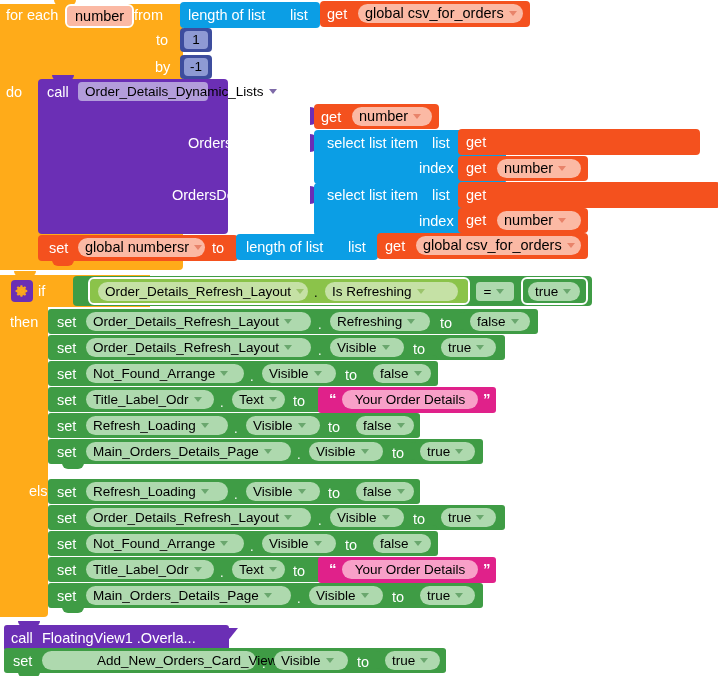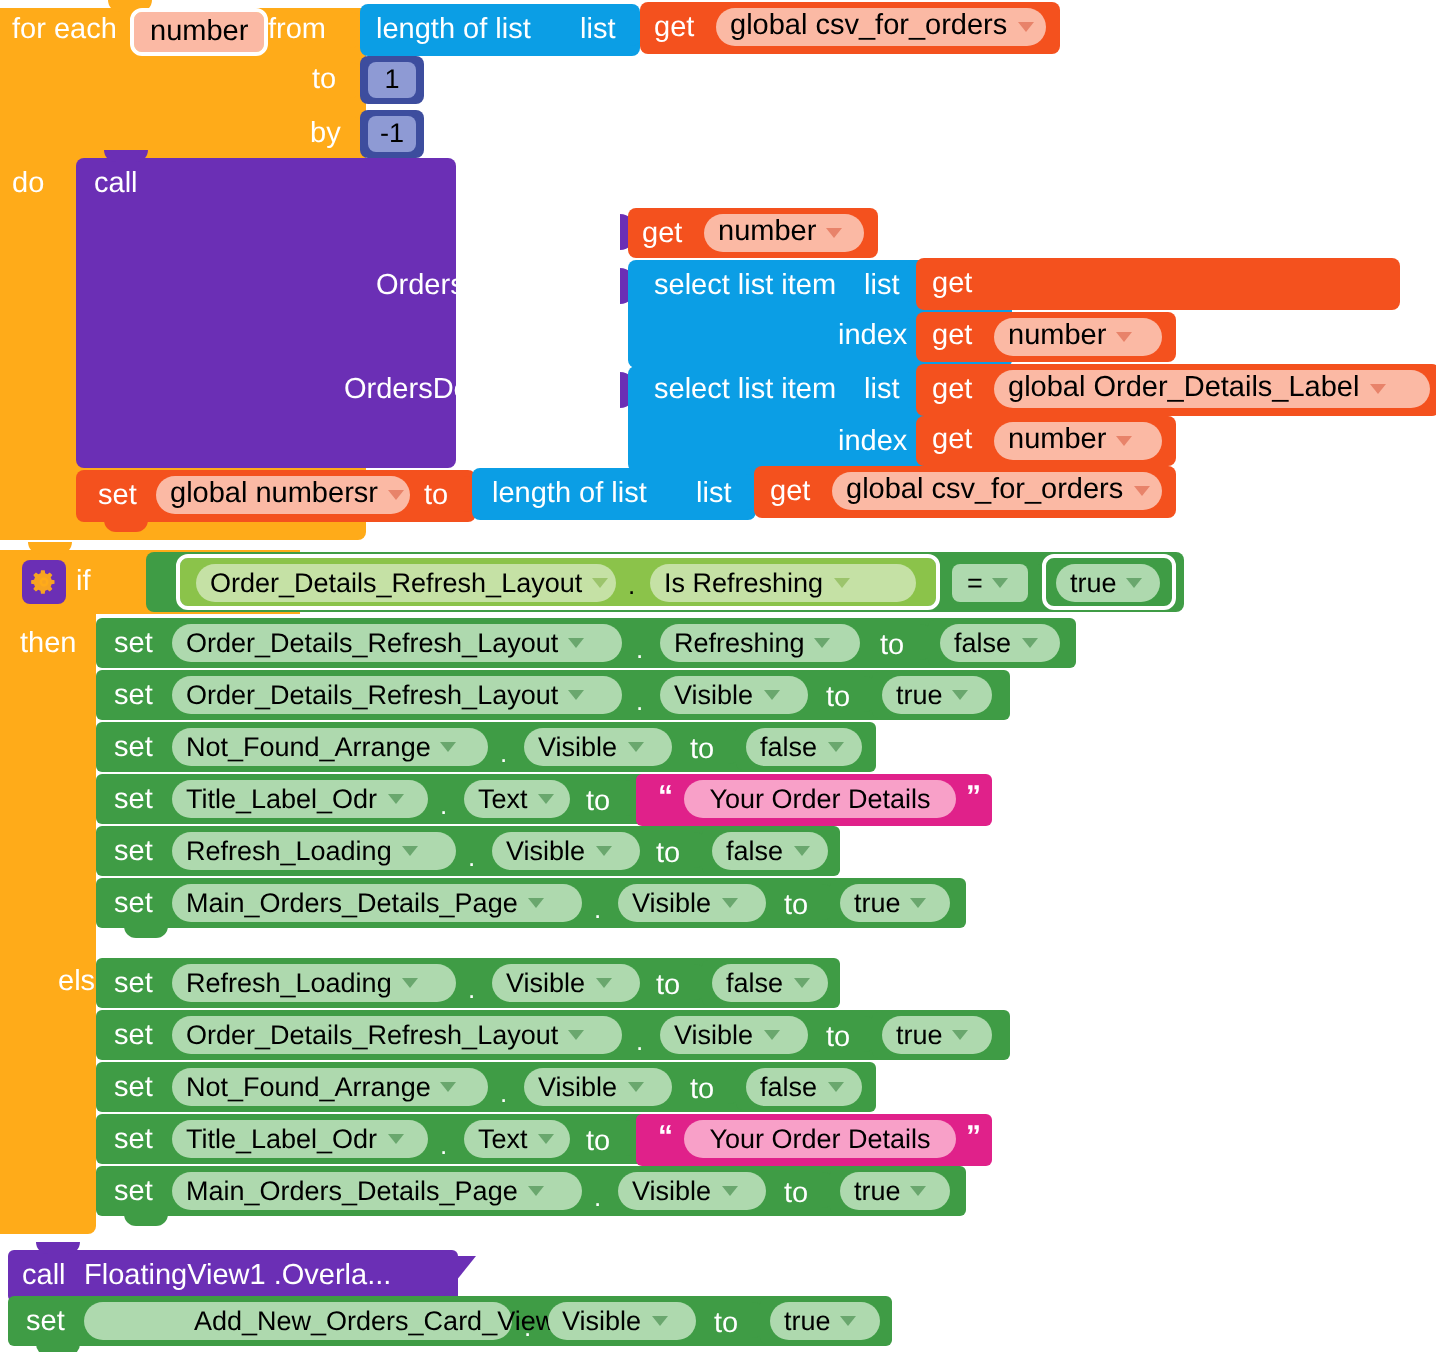--- a/index.html
+++ b/index.html
@@ -101,20 +101,24 @@
 
   <div class="plug c-orange" style="left:175px;top:58px;"></div>
   <div class="blk c-indigo" style="left:180px;top:55px;width:32px;height:24px;border-radius:4px;"></div>
   <div class="fld c-indigo-f" style="left:184px;top:58px;width:24px;height:18px;border-radius:4px;padding:0;justify-content:center;">
     <span class="tx" style="font-size:13.5px;">-1</span>
   </div>
 
   <div class="blk c-purple" style="left:38px;top:79px;width:190px;height:155px;border-radius:4px;"></div>
   <div class="notchTop c-purple" style="left:52px;top:75px;"></div>
   <span class="lbl" style="left:47px;top:85px;">call</span>
+  <div class="fld c-purple-l" style="left:78px;top:82px;width:130px;border-radius:4px;">
+    <span class="tx" style="font-size:13.5px;">Order_Details_Dynamic_Lists</span>
+    <span class="car" style="border-top:5px solid #7e6aa8;"></span>
+  </div>
 
   <span class="lbl" style="left:246px;top:110px;">Number</span>
   <div class="plug c-purple" style="left:310px;top:107px;"></div>
   <div class="blk c-red" style="left:314px;top:104px;width:125px;height:25px;border-radius:4px;"></div>
   <span class="lbl" style="left:321px;top:110px;">get</span>
   <div class="fld c-red-f" style="left:352px;top:107px;width:80px;">
     <span class="tx">number</span>
     <span class="car car-rd"></span>
   </div>
 
@@ -136,24 +140,20 @@
   </div>
 
   <span class="lbl" style="left:172px;top:188px;">OrdersDetailsLabel</span>
   <div class="plug c-purple" style="left:310px;top:186px;"></div>
   <div class="blk c-blue" style="left:314px;top:183px;width:192px;height:53px;border-radius:4px;"></div>
   <span class="lbl" style="left:327px;top:188px;">select list item</span>
   <span class="lbl" style="left:432px;top:188px;">list</span>
   <div class="plug c-blue" style="left:454px;top:186px;"></div>
   <div class="blk c-red" style="left:458px;top:182px;width:262px;height:26px;border-radius:4px;"></div>
   <span class="lbl" style="left:466px;top:188px;">get</span>
-  <div class="fld c-red-f" style="left:497px;top:185px;width:218px;">
-    <span class="tx">global Order_Details_Label</span>
-    <span class="car car-rd"></span>
-  </div>
   <span class="lbl" style="left:419px;top:214px;">index</span>
   <div class="plug c-blue" style="left:454px;top:211px;"></div>
   <div class="blk c-red" style="left:458px;top:208px;width:130px;height:25px;border-radius:4px;"></div>
   <span class="lbl" style="left:466px;top:213px;">get</span>
   <div class="fld c-red-f" style="left:497px;top:211px;width:84px;">
     <span class="tx">number</span>
     <span class="car car-rd"></span>
   </div>
 
   <div class="blk c-red" style="left:38px;top:235px;width:200px;height:26px;border-radius:4px;"></div>

